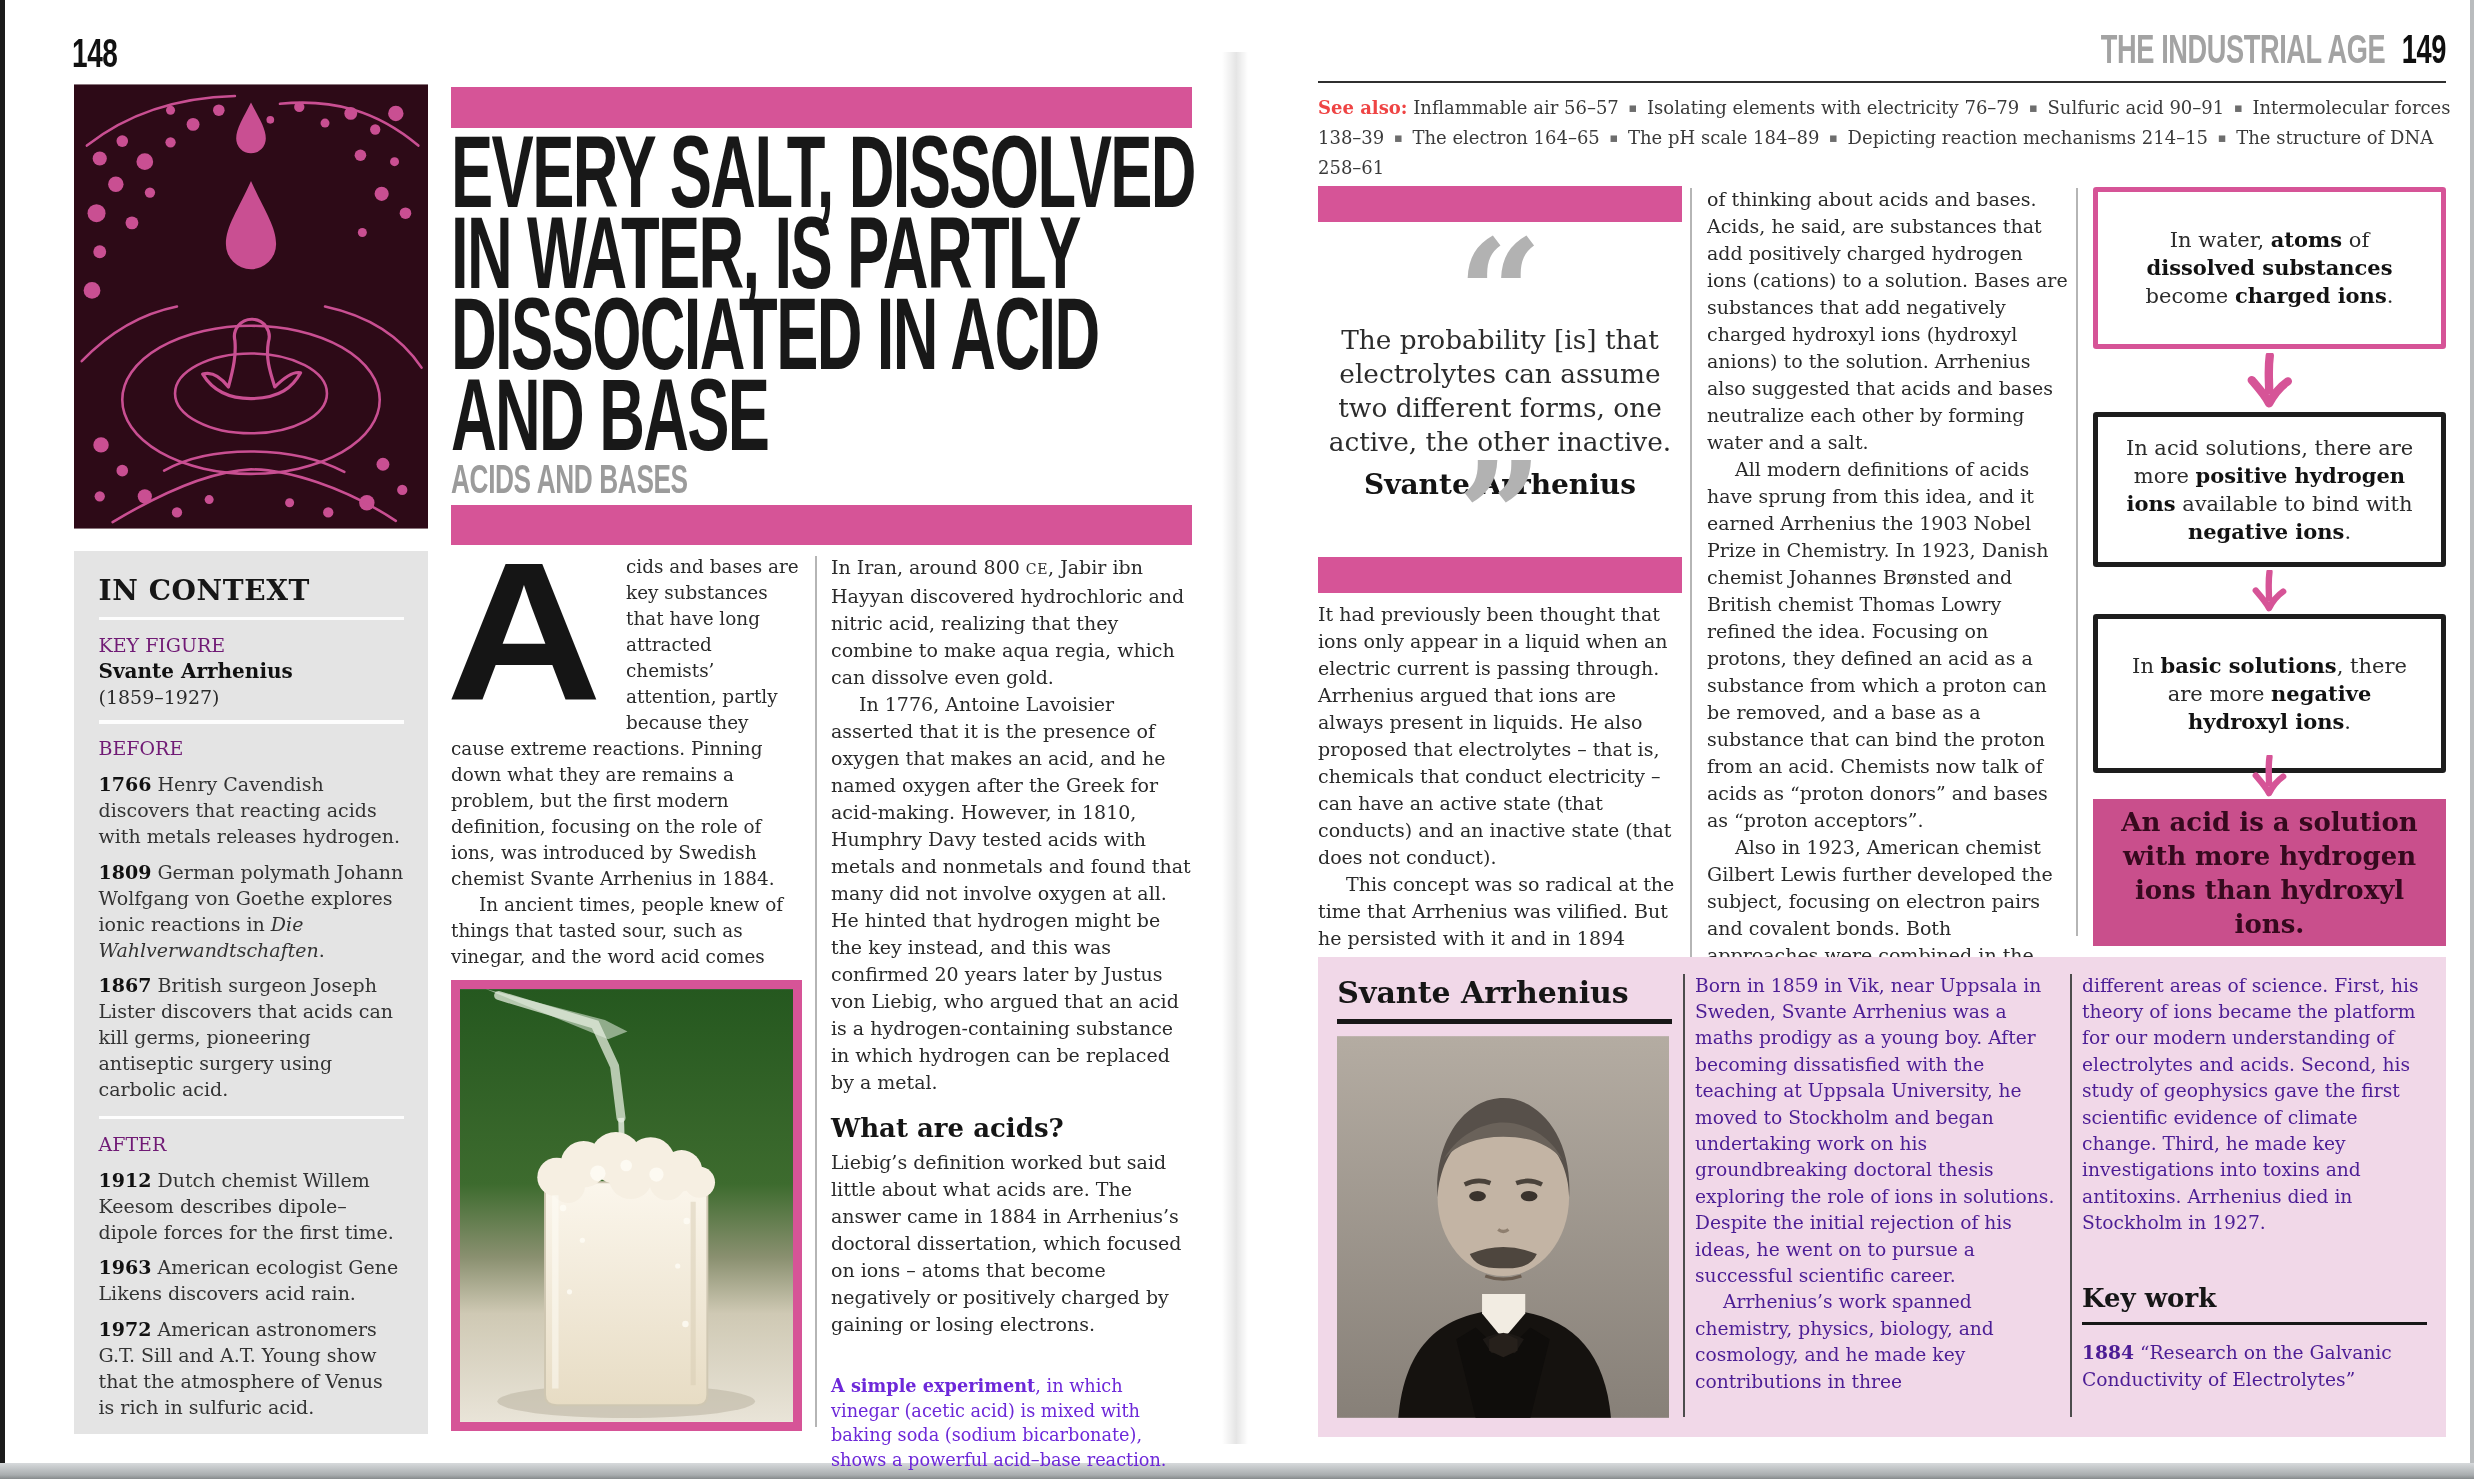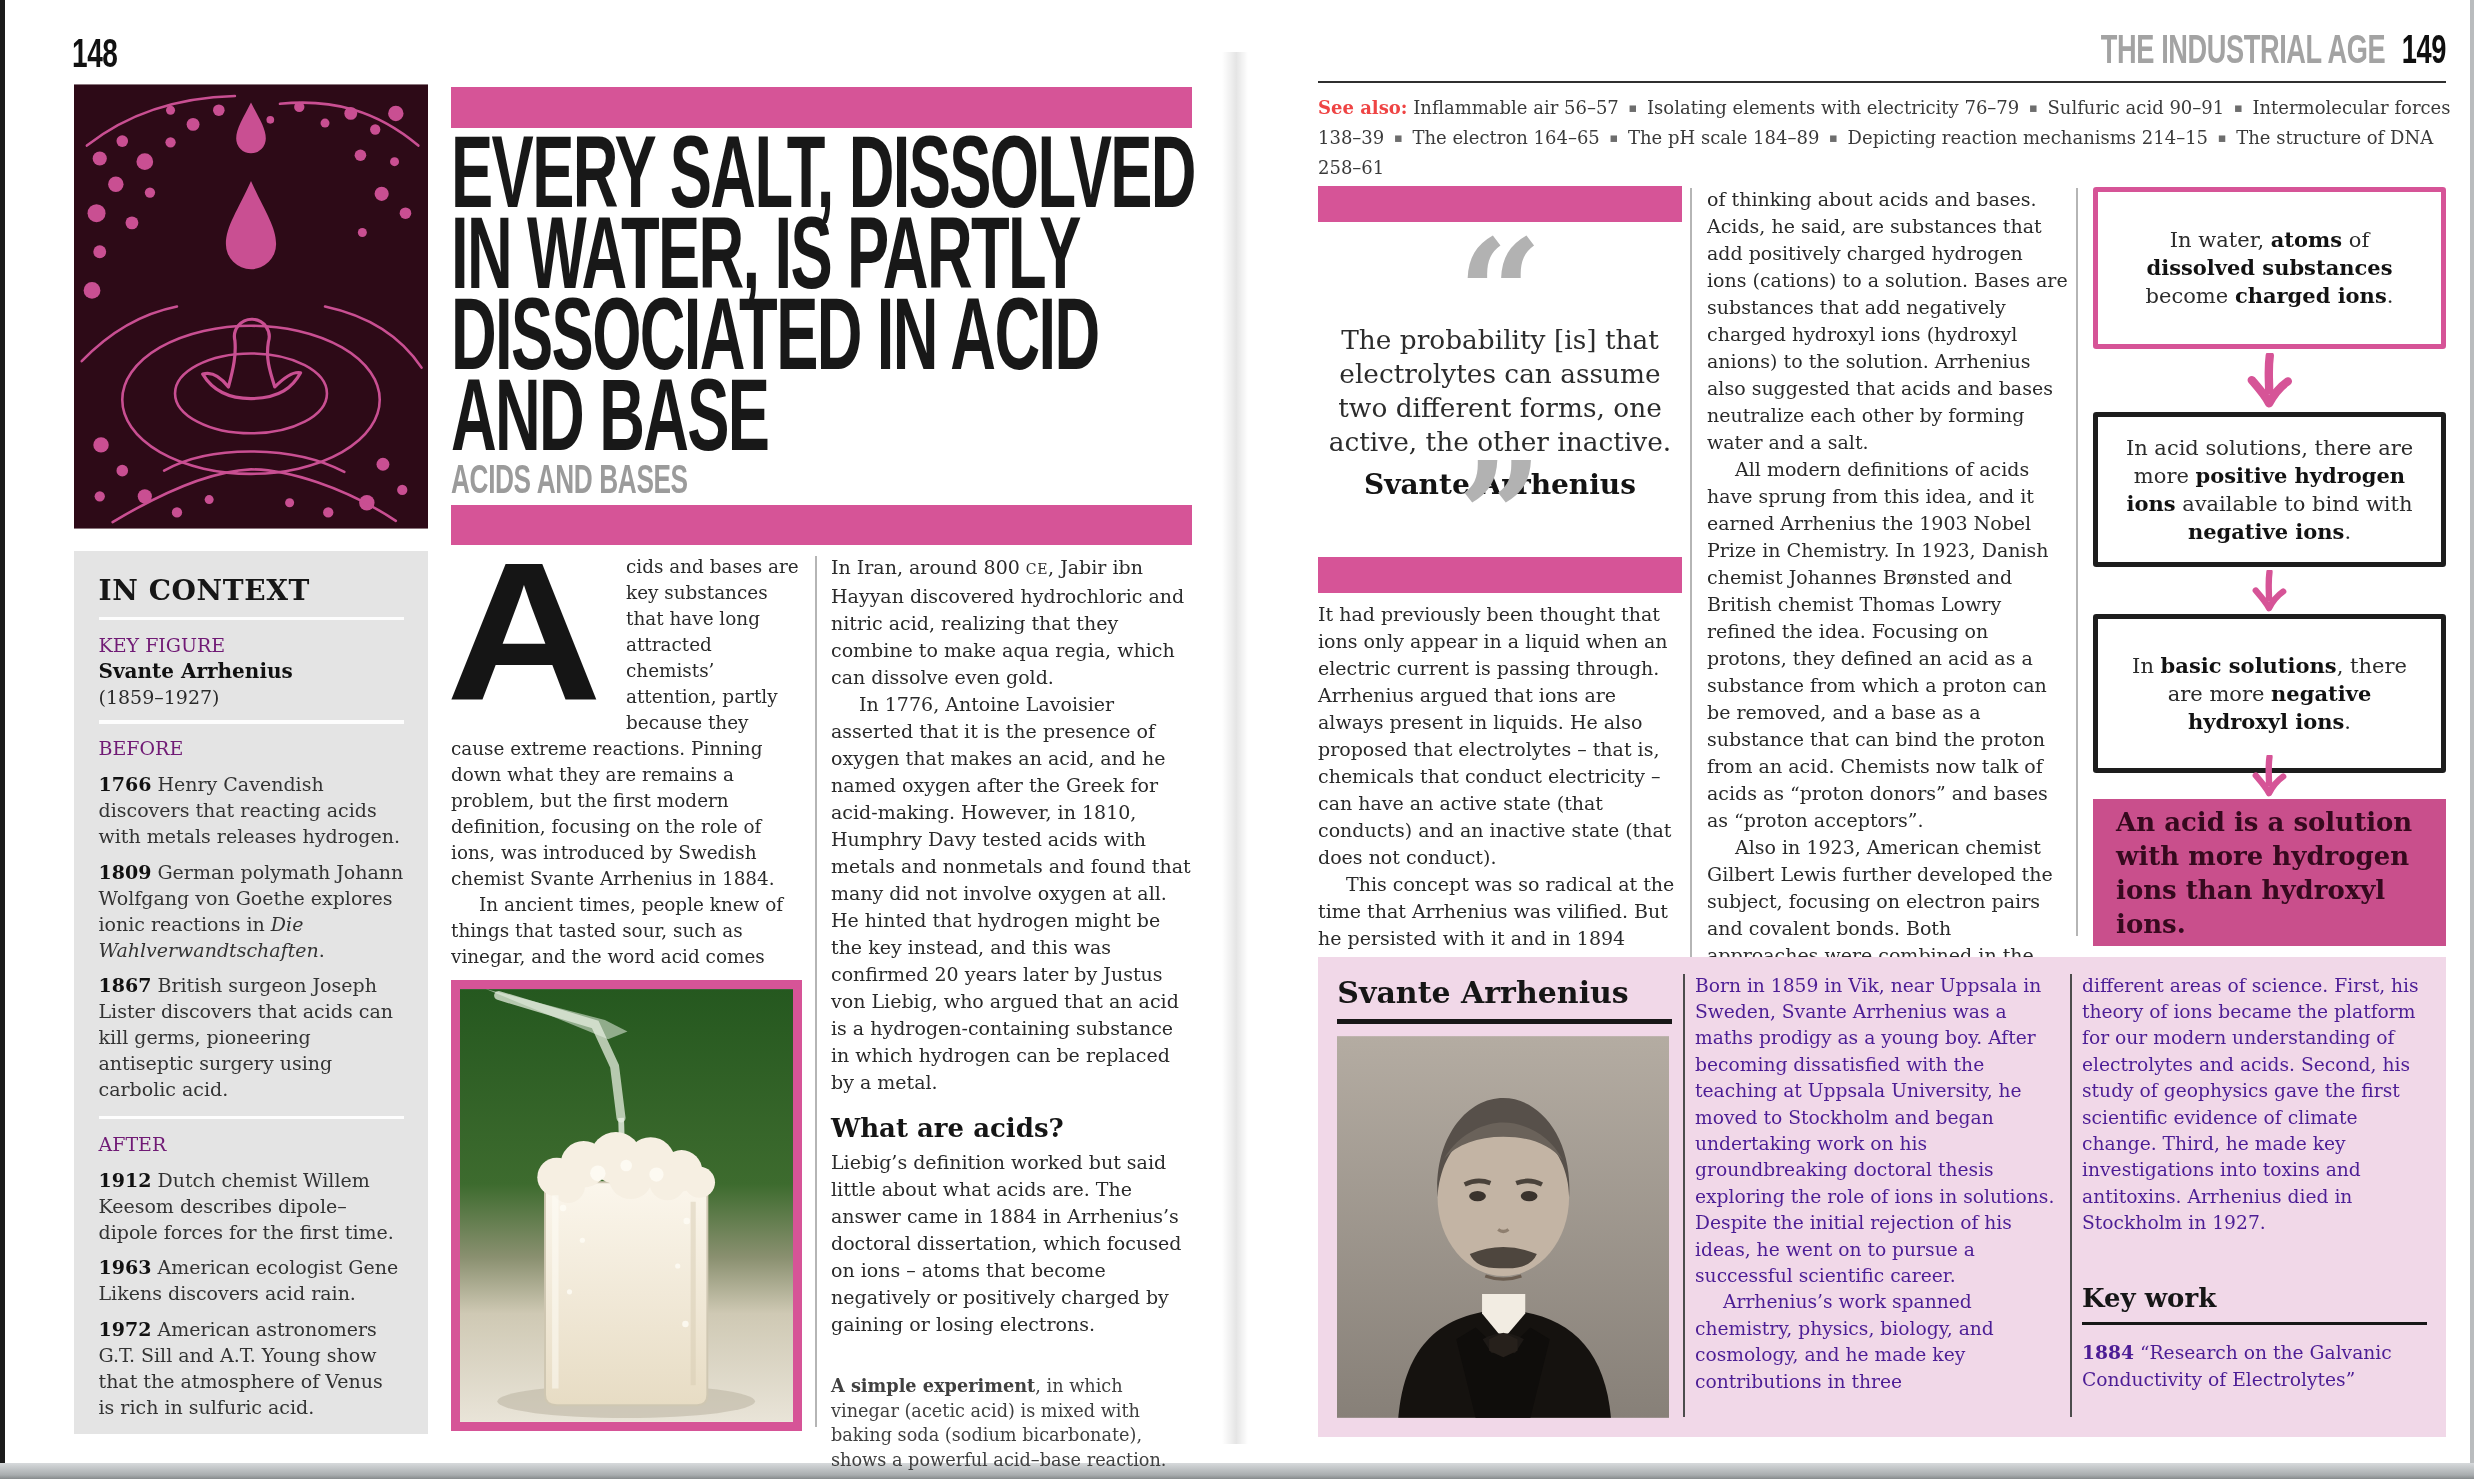--- a/index.html
+++ b/index.html
@@ -56,21 +56,21 @@
   .col1{left:451px;top:554px;width:351px;height:419px;overflow:hidden;}
   .col1 p{font-size:18.4px;line-height:26px;}
   .dropcap{float:left;width:166px;height:159px;position:relative;margin-right:9px;}
   .dropcap span{position:absolute;left:-5.2px;top:-34px;font-family:"Liberation Sans",sans-serif;
      font-weight:bold;font-size:200px;color:#151515;transform:scale(1.08,.98);
      transform-origin:top left;letter-spacing:0;}
   .photo{left:451px;top:980px;width:351px;height:451px;border:9px solid var(--pink);background:#fff;}
   .photo svg{display:block;width:100%;height:100%;}
   .col2{left:831px;top:554px;width:364px;height:876px;}
   .h2{font-size:26px;font-weight:bold;color:#151515;margin:17px 0 6.4px;}
-  .caption{margin-top:36px;font-size:17.7px;line-height:24.5px;color:#404040;}
+  .caption{margin-top:36px;font-size:17.7px;line-height:24.5px;color:#6d28d9;}
   .vrule{position:absolute;width:1.9px;background:#b5b5b5;}
   .gutter{left:1222px;top:52px;width:26px;height:1392px;
      background:linear-gradient(90deg,rgba(0,0,0,0) 0%,rgba(0,0,0,.10) 55%,rgba(0,0,0,0) 100%);}
 
   
   .head-right{left:1318px;top:27px;width:1128px;text-align:right;white-space:nowrap;
      font-size:40px;transform:scaleX(.68);transform-origin:top right;letter-spacing:-0.6px;}
   .head-right .industrial{color:var(--gray-head);}
   .head-right .pn{color:#0f0f0f;margin-left:14px;}
   .head-rule{left:1318px;top:81px;width:1128px;height:1.9px;background:#2f2f2f;}
@@ -96,21 +96,21 @@
   
   .dbox{position:absolute;left:2093px;width:353px;display:flex;align-items:center;
      justify-content:center;text-align:center;padding:9px 19.3px;background:#fff;}
   .dbox .t{font-size:21px;line-height:28px;color:#2b2b2b;}
   .dbox .t b{color:#121212;}
   .dbox1{top:187px;height:162px;border:5.8px solid var(--pink);border-radius:3.2px;}
   .dbox2{top:412px;height:155px;border:5.8px solid #1d1d1d;border-radius:3.2px;}
   .dbox3{top:614px;height:159px;border:5.8px solid #1d1d1d;border-radius:3.2px;}
   .dconc{position:absolute;left:2093px;top:799px;width:353px;height:147px;
      background:var(--pink-deep);display:flex;align-items:center;justify-content:center;
-     text-align:left;padding:6.4px 23px;}
+     text-align:center;padding:6.4px 23px;}
   .dconc .t{font-size:26px;line-height:34px;font-weight:bold;color:#36091e;}
   .darrow{position:absolute;left:2220px;width:97px;}
   .da1{top:353px;height:58px;} .da2{top:570px;height:44px;} .da3{top:755px;height:44px;}
   .darrow svg{display:block;width:100%;height:100%;}
 
   
   .bio{left:1318px;top:957px;width:1128px;height:480px;background:var(--pink-pale);}
   .bio-h{position:absolute;left:19.3px;top:18px;font-size:30px;font-weight:bold;color:#161616;}
   .bio-hrule{position:absolute;left:19.3px;top:62px;width:335px;height:4.5px;background:#171717;}
   .bio-photo{position:absolute;left:19.3px;top:79px;width:332px;height:382px;}

